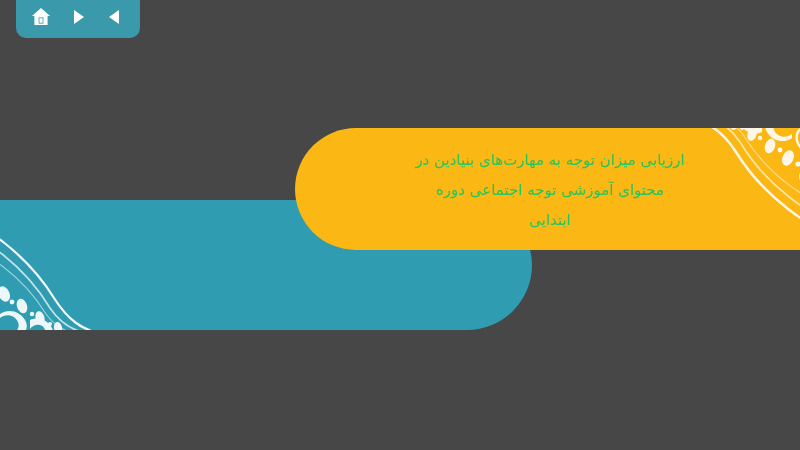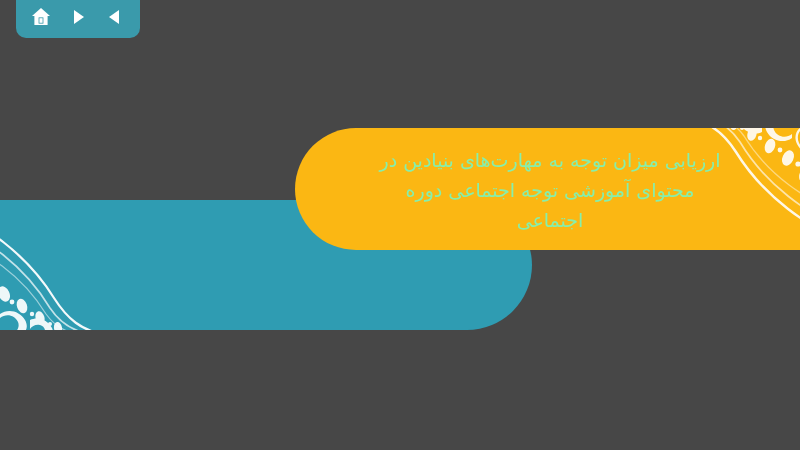--- a/index.html
+++ b/index.html
@@ -110,22 +110,22 @@
     z-index: 30;
     display: flex;
     flex-direction: column;
     align-items: center;
     justify-content: center;
     text-align: center;
     direction: rtl;
     pointer-events: none;
   }
   .title-line {
-    color: #86efac;
-    font-size: 19px;
+    color: #22c55e;
+    font-size: 15px;
     line-height: 30px;
     font-weight: 500;
     letter-spacing: 0px;
     white-space: nowrap;
   }
 </style>
 </head>
 <body>
 
 <div id="slide">
@@ -217,16 +217,16 @@
           <path d="M198 2 C 188 6, 178 3, 174 -4 L 184 -4 C 186 -1, 191 1, 198 -2 Z"></path>
           <path d="M190 100 C 192 108, 190 118, 183 124 C 178 128, 171 127, 169 122 C 167 118, 170 114, 174 115 C 177 116, 178 119, 176 121 C 178 120, 178 117, 176 117 C 173 117, 172 121, 175 123 C 179 125, 184 121, 185 115 C 186 108, 184 102, 181 97 Z"></path>
         </g>
       </svg>
     </div>
   </div>
 
   <div id="title-block">
     <div class="title-line">ارزیابی میزان توجه به مهارت‌های بنیادین در</div>
     <div class="title-line">محتوای آموزشی توجه اجتماعی دوره</div>
-    <div class="title-line">اجتماعی</div>
+    <div class="title-line">ابتدایی</div>
   </div>
 
 </div>
 
 </body></html>

